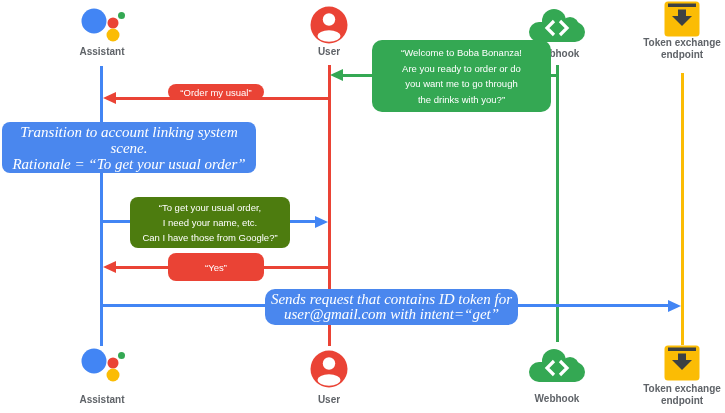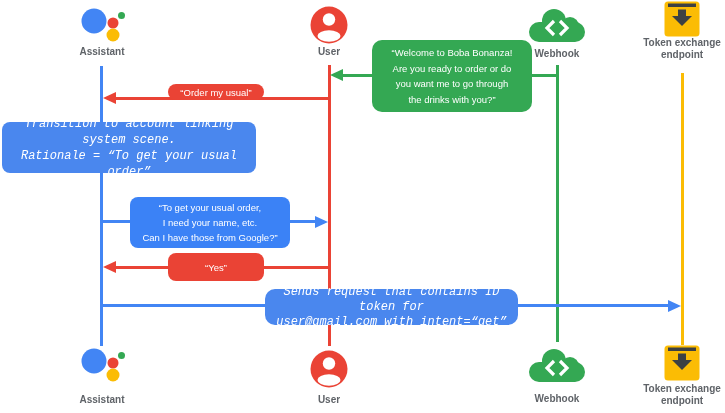--- a/index.html
+++ b/index.html
@@ -38,25 +38,25 @@
   .green-line { background:#34A853; }
   .red-line   { background:#EA4335; }
   .blue-line  { background:#4285F4; }
   
   .bubble {
     position:absolute; z-index:3; color:#ffffff; display:flex;
     align-items:center; justify-content:center; text-align:center;
     white-space:pre-line; box-sizing:border-box;
   }
   .speech { font-size:9.5px; line-height:15px; }
-  .note   { font-family:Liberation Mono, monospace; font-style:italic; font-size:12px; }
-  .bb-welcome    { left:372px; top:40px;  width:160px; height:72px; background:#34A853; border-radius:10px; line-height:15.5px; }
+  .note   { font-family:Liberation Serif, serif; font-style:italic; font-size:15px; }
+  .bb-welcome    { left:372px; top:40px;  width:179px; height:72px; background:#34A853; border-radius:10px; line-height:15.5px; }
   .bb-order      { left:168px; top:84px;  width:96px;  height:16px; background:#EA4335; border-radius:8px; }
   .bb-transition { left:2px;   top:122px; width:254px; height:51px; background:#4A87EE; border-radius:8px; line-height:16px; }
-  .bb-ask        { left:130px; top:197px; width:160px; height:51px; background:#3b82f6; border-radius:8px; }
+  .bb-ask        { left:130px; top:197px; width:160px; height:51px; background:#4d7c0f; border-radius:8px; }
   .bb-yes        { left:168px; top:253px; width:96px;  height:28px; background:#EA4335; border-radius:8px; }
   .bb-sends      { left:265px; top:289px; width:253px; height:36px; background:#4A87EE; border-radius:10px; line-height:15px; }
 </style>
 </head>
 <body>
 
 <div class="canvas">
 
   <div class="lifeline ll-assistant"></div>
   <div class="lifeline ll-user"></div>

